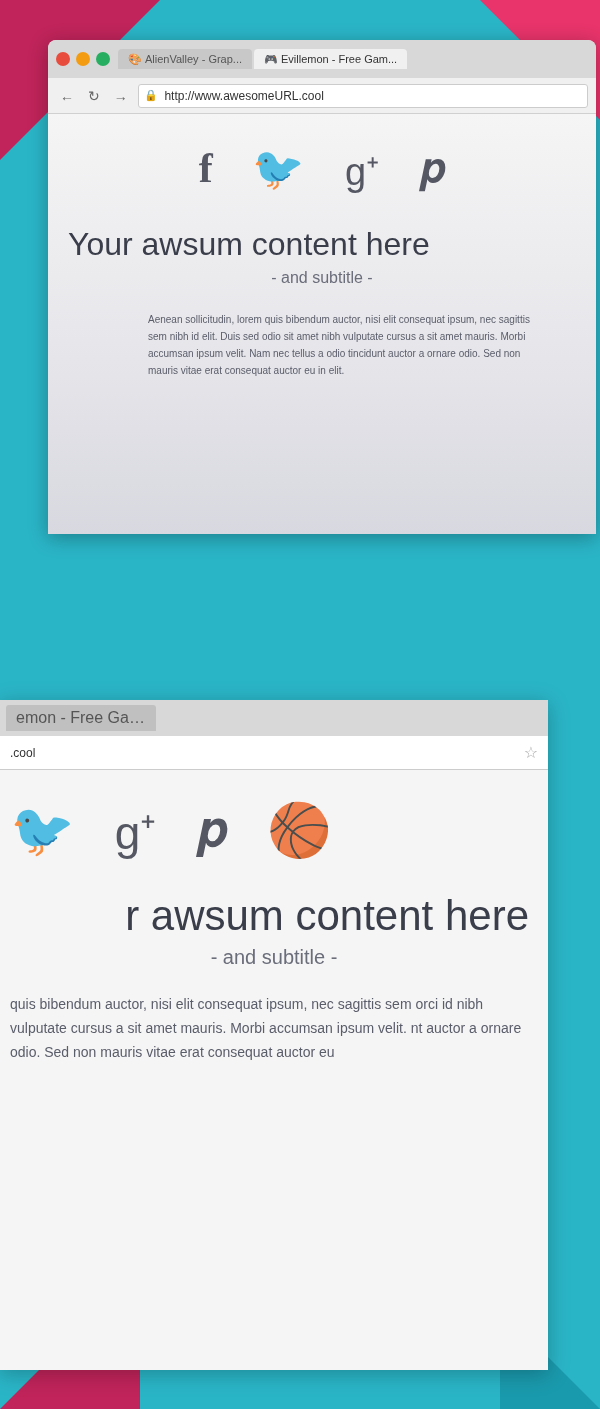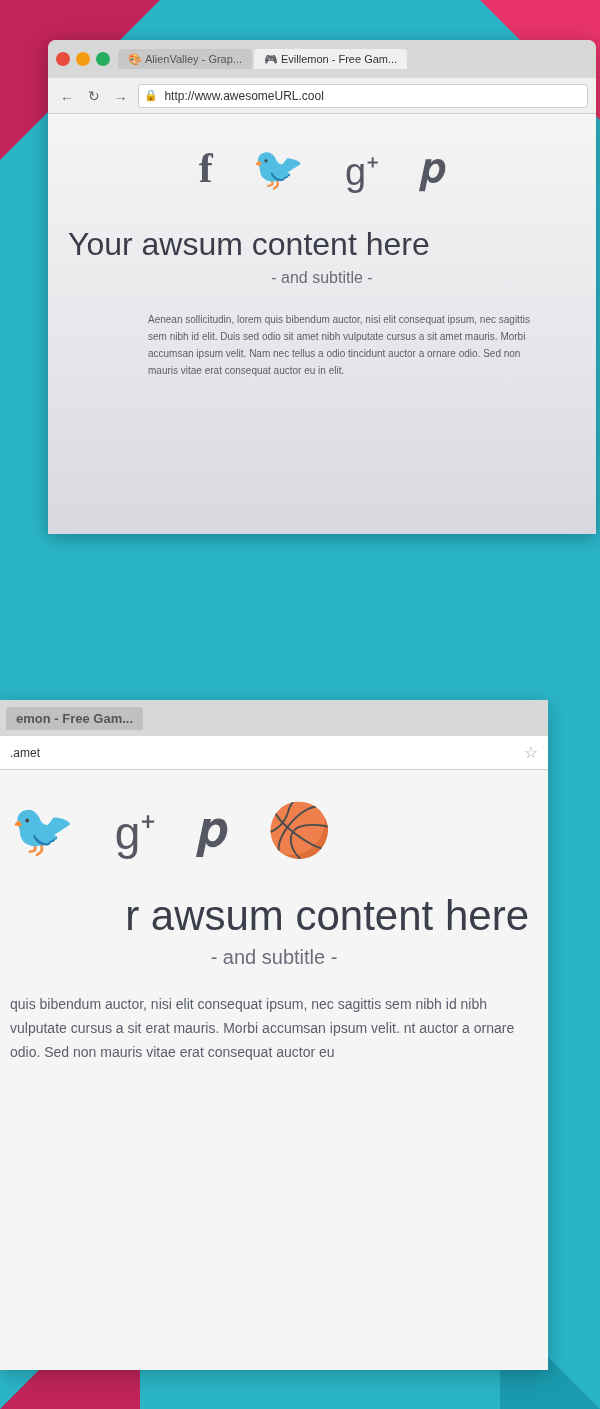--- a/index.html
+++ b/index.html
@@ -213,27 +213,26 @@
       display: flex;
       align-items: center;
       padding: 0 6px;
       gap: 4px;
     }
 
     .browser-tab-2 {
       background: #c0c0c0;
       border-radius: 3px 3px 0 0;
       padding: 4px 10px;
-      font-size: 13px;
+      font-size: 16px;
       color: #555;
       max-width: 150px;
       overflow: hidden;
       white-space: nowrap;
       text-overflow: ellipsis;
-      font-weight: bold;
     }
 
     .browser-addressbar-2 {
       background: white;
       height: 34px;
       display: flex;
       align-items: center;
       padding: 0 10px;
       border-bottom: 1px solid #ccc;
     }
@@ -352,32 +351,32 @@
 
 <div class="browser-window-2">
 
   <div class="browser-titlebar-2">
     <div class="browser-tab-2">
       <span>emon - Free Gam...</span>
     </div>
   </div>
 
   <div class="browser-addressbar-2">
-    <div class="address-text-2">.amet</div>
+    <div class="address-text-2">.cool</div>
     <span class="bookmark-icon">☆</span>
   </div>
 
   <div class="browser-content-2">
     <div class="social-icons-row-2">
       <span class="social-icon-2">🐦</span>
       <span class="social-icon-2" style="font-size:46px; font-weight:300;">g⁺</span>
       <span class="social-icon-2" style="font-family: serif; font-size:50px;">𝒑</span>
       <span class="social-icon-2">🏀</span>
     </div>
 
     <div class="content-title-2">r awsum content here</div>
     <div class="content-subtitle-2">- and subtitle -</div>
 
     <div class="content-text-2">
-      <p>quis bibendum auctor, nisi elit consequat ipsum, nec sagittis sem nibh id nibh vulputate cursus a sit erat mauris. Morbi accumsan ipsum velit. nt auctor a ornare odio. Sed non  mauris vitae erat consequat auctor eu</p>
+      <p>quis bibendum auctor, nisi elit consequat ipsum, nec sagittis sem orci id nibh vulputate cursus a sit amet mauris. Morbi accumsan ipsum velit. nt auctor a ornare odio. Sed non  mauris vitae erat consequat auctor eu</p>
     </div>
   </div>
 </div>
 
 </body></html>

